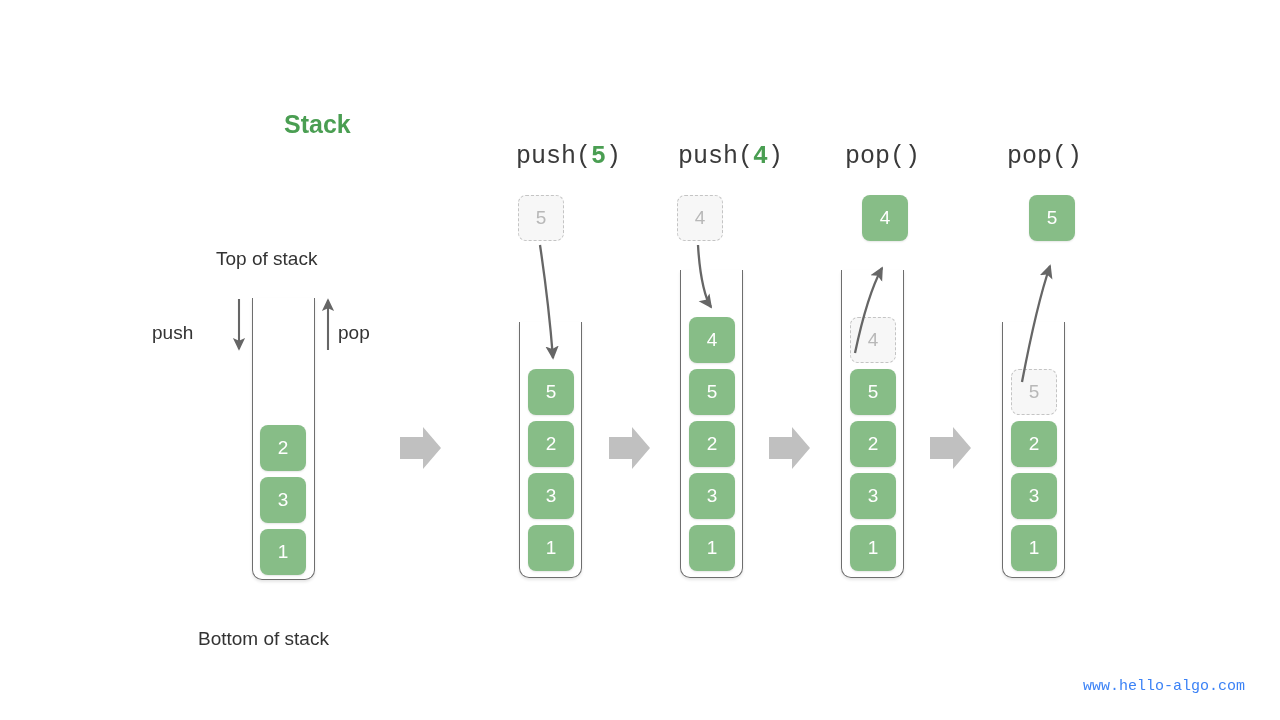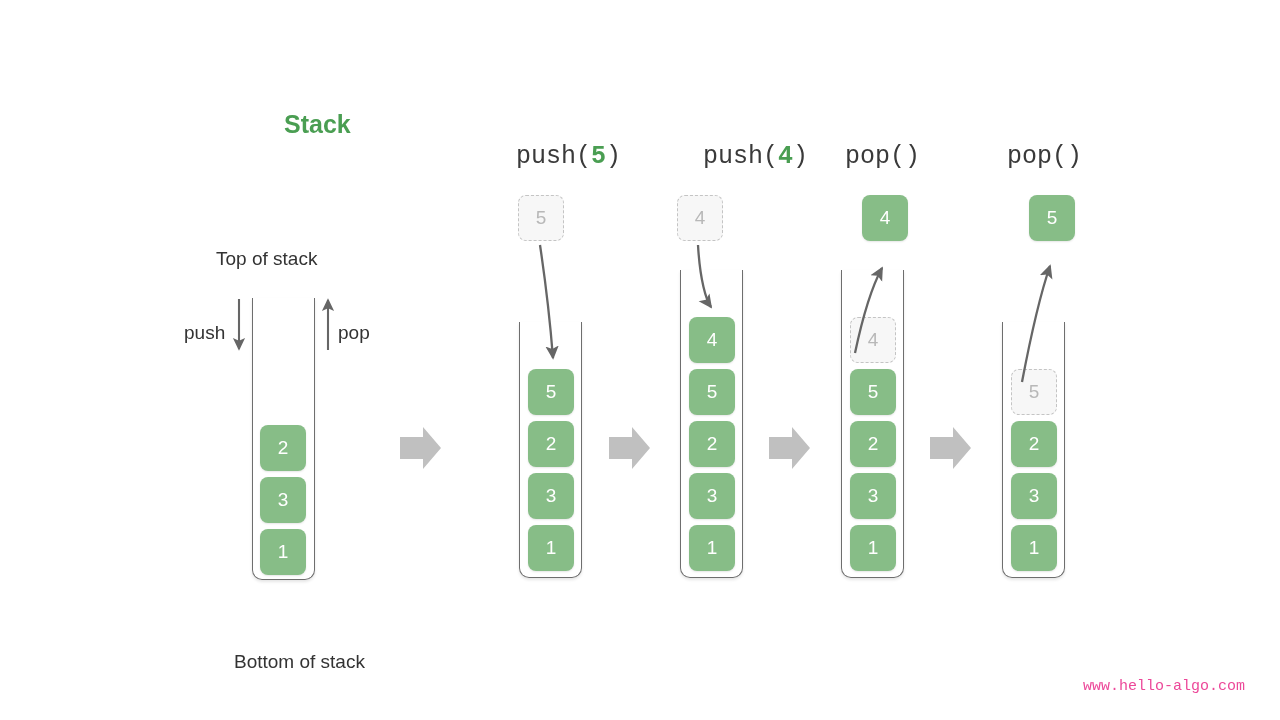--- a/index.html
+++ b/index.html
@@ -54,21 +54,21 @@
     letter-spacing: 0px;
   }
   .op-header .num {
     color: #4a9e52;
     font-weight: bold;
   }
   .watermark {
     position: absolute;
     font-family: "Liberation Mono", monospace;
     font-size: 15px;
-    color: #ec4899;
+    color: #3b82f6;
     white-space: nowrap;
   }
 
   
   .stack-col {
     position: absolute;
   }
   .container-u {
     position: absolute;
     box-sizing: border-box;
@@ -106,23 +106,23 @@
 </style>
 </head>
 <body>
 
 <div class="canvas">
 
   <div class="title" style="left:264px; top:110px;margin-left:20px;">Stack</div>
 
   <div class="label-bold" style="left:216px; top:248px;">Top of stack</div>
 
-  <div class="label-bold" style="left:198px; top:651px;margin-left:36px;">Bottom of stack</div>
-
-  <div class="label-bold" style="left:184px; top:322px;">push</div>
+  <div class="label-bold" style="left:198px; top:628px;">Bottom of stack</div>
+
+  <div class="label-bold" style="left:152px; top:322px;">push</div>
 
   <div class="label-bold" style="left:338px; top:322px;text-align:center;">pop</div>
 
   <div class="watermark" style="left:1083px; top:678px;">www.hello-algo.com</div>
 
   <div class="stack-col">
     <div class="container-u" style="left:252px; top:298px; width:63px; height:282px;"></div>
     <div class="cell" style="left:260px; top:425px;">2</div>
     <div class="cell" style="left:260px; top:477px;">3</div>
     <div class="cell" style="left:260px; top:529px;">1</div>
@@ -132,21 +132,21 @@
       <div class="stack-col">
         <div class="op-header" style="left: 516px; top: 142px; text-align: center;"><span>push(</span><span class="num">5</span><span>)</span></div>
         <div class="container-u" style="left: 519px; top: 322px; width: 63px; height: 256px;"></div>
         <div class="cell ghost" style="left: 518px; top: 195px;">5</div>
         <div class="cell" style="left: 528px; top: 369px;">5</div>
         <div class="cell" style="left: 528px; top: 421px;">2</div>
         <div class="cell" style="left: 528px; top: 473px;">3</div>
         <div class="cell" style="left: 528px; top: 525px;">1</div>
       </div>
       <div class="stack-col">
-        <div class="op-header" style="left: 678px; top: 142px; margin-left: 25px;"><span>push(</span><span class="num">4</span><span>)</span></div>
+        <div class="op-header" style="left: 678px; top: 142px;"><span>push(</span><span class="num">4</span><span>)</span></div>
         <div class="container-u" style="left: 680px; top: 270px; width: 63px; height: 308px;"></div>
         <div class="cell ghost" style="left: 677px; top: 195px;">4</div>
         <div class="cell" style="left: 689px; top: 317px;">4</div>
         <div class="cell" style="left: 689px; top: 369px;">5</div>
         <div class="cell" style="left: 689px; top: 421px;">2</div>
         <div class="cell" style="left: 689px; top: 473px;">3</div>
         <div class="cell" style="left: 689px; top: 525px;">1</div>
       </div>
       <div class="stack-col">
         <div class="op-header" style="left: 845px; top: 142px;"><span>pop(</span><span class="num"></span><span>)</span></div>

